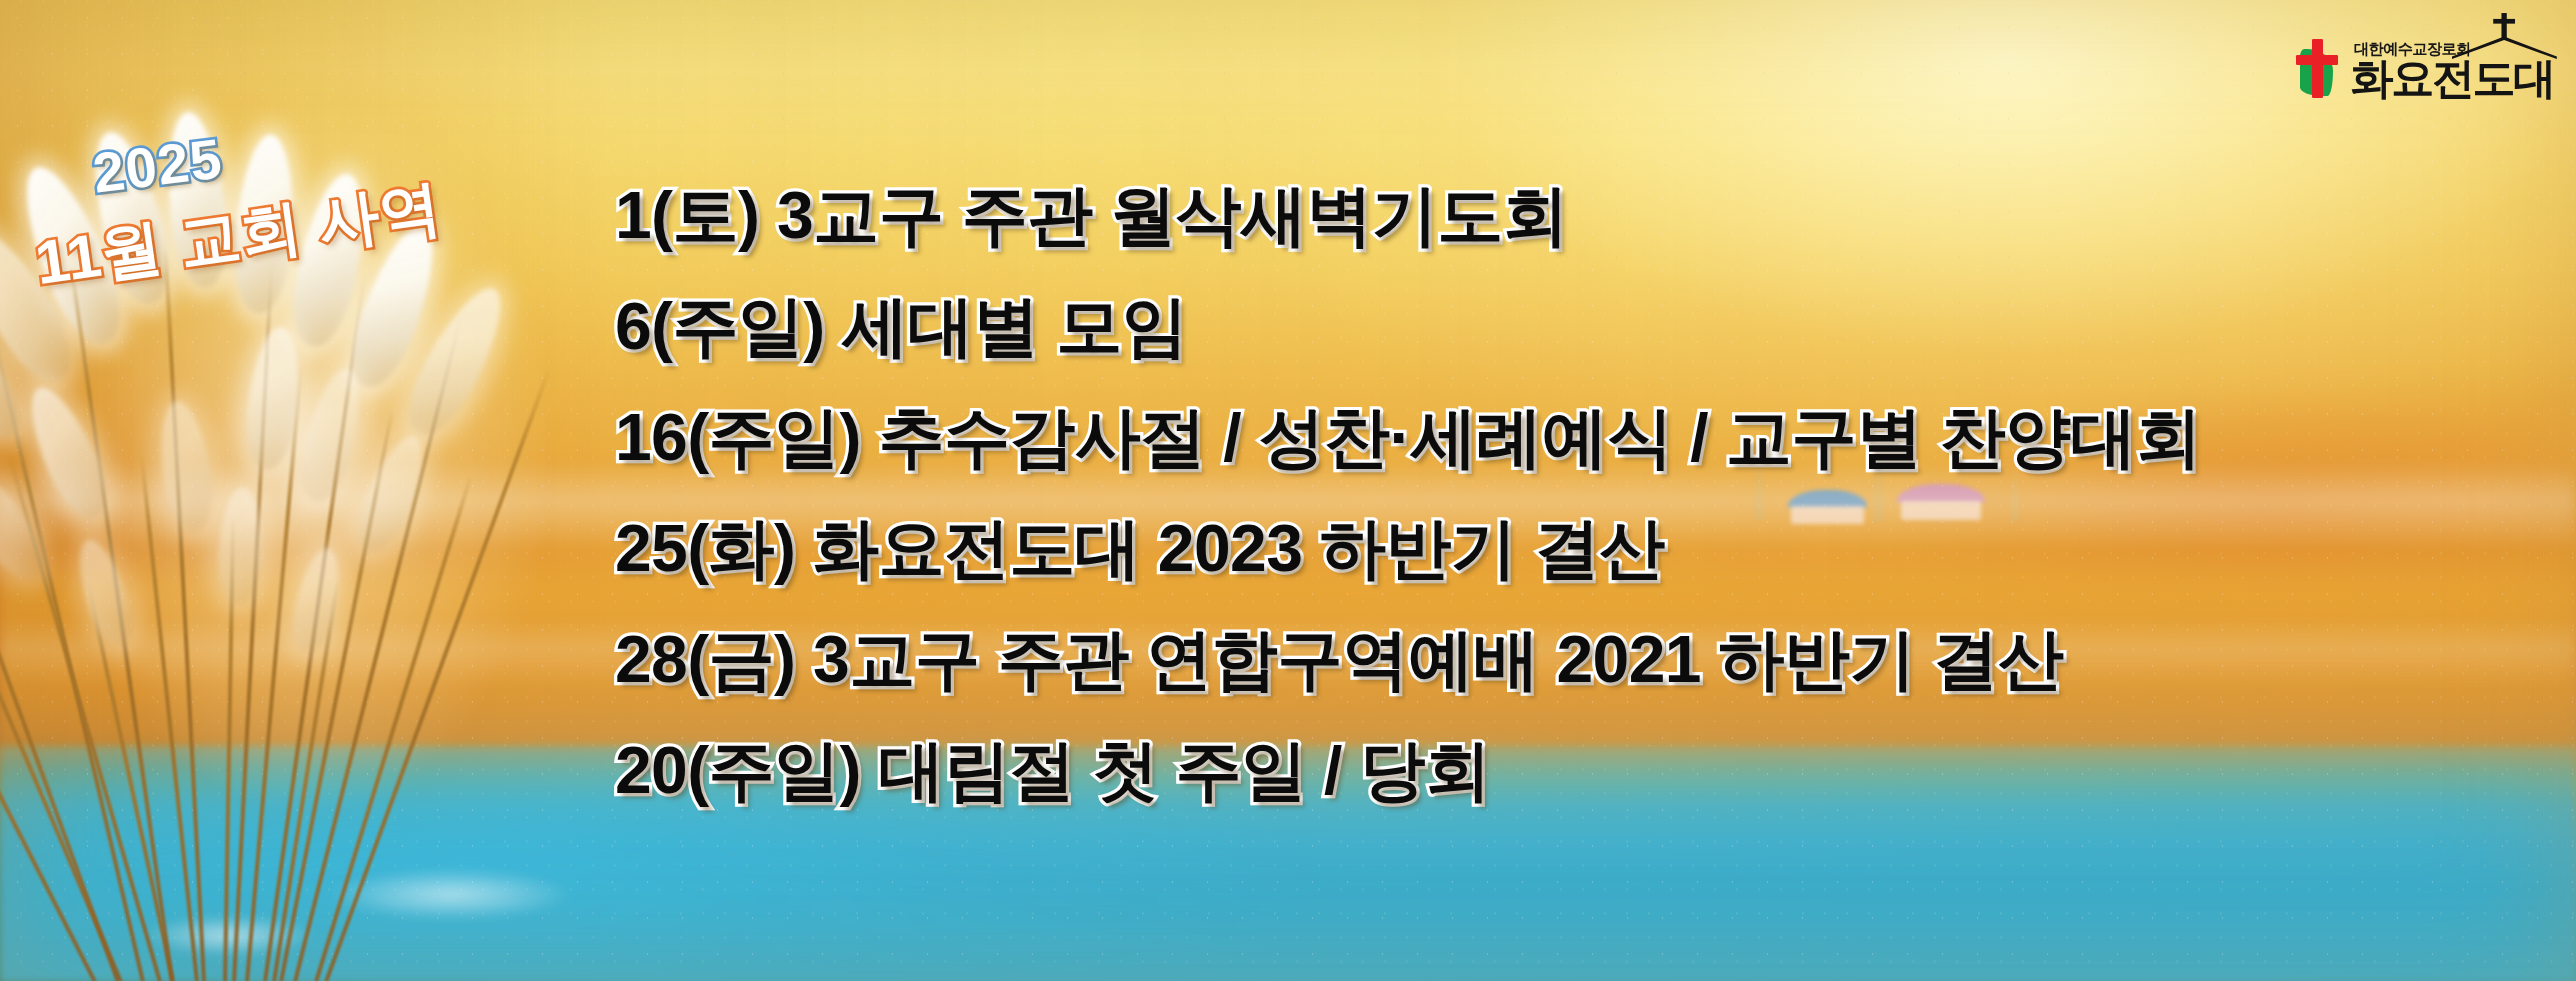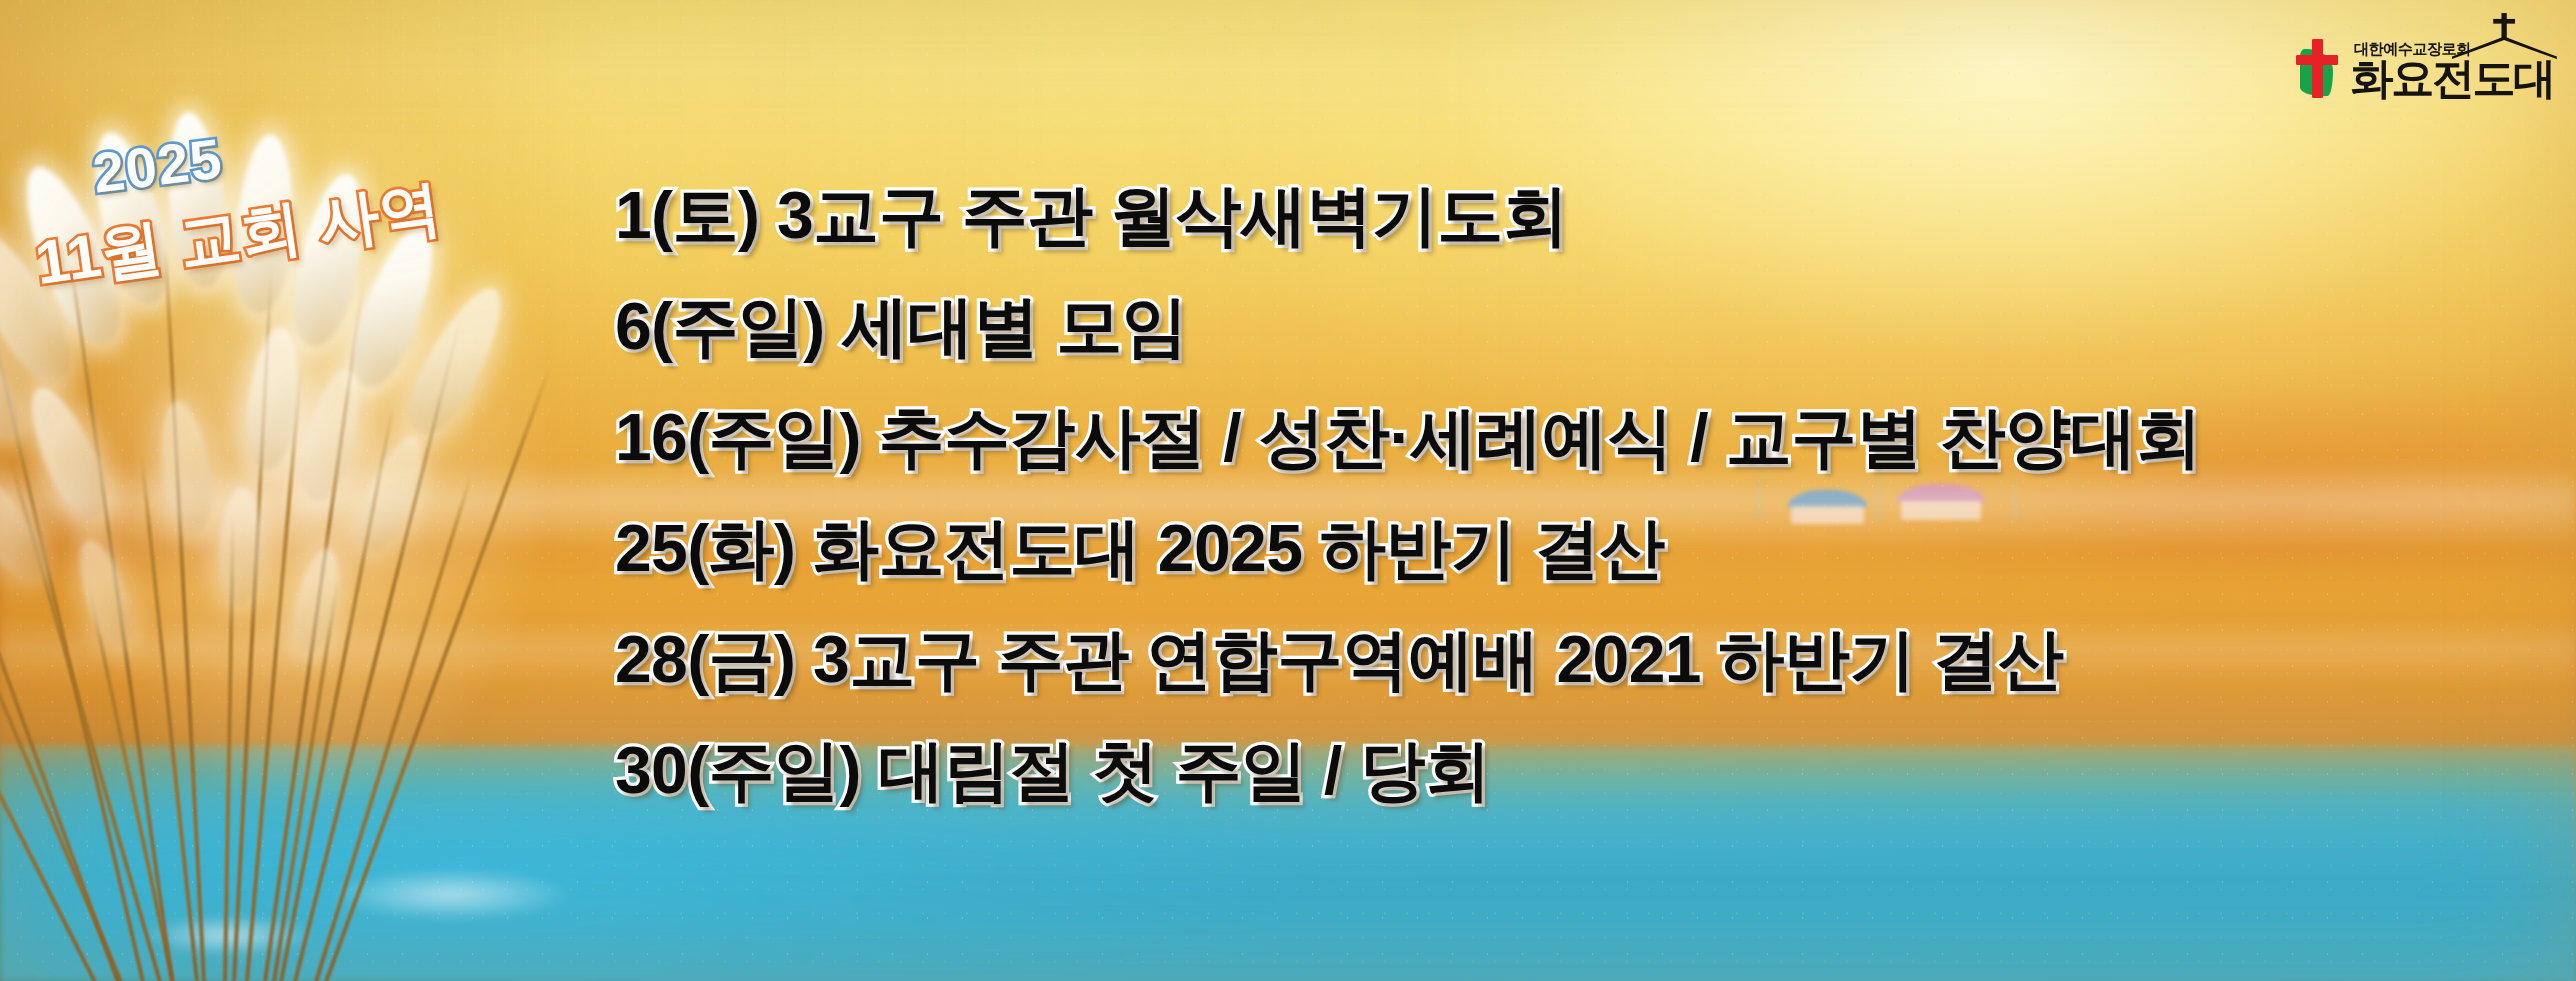--- a/index.html
+++ b/index.html
@@ -313,27 +313,27 @@
       <div class="sched-row">
         <div class="sched-text">1(토) 3교구 주관 월삭새벽기도회</div>
       </div>
       <div class="sched-row">
         <div class="sched-text">6(주일) 세대별 모임</div>
       </div>
       <div class="sched-row">
         <div class="sched-text">16(주일) 추수감사절 / 성찬·세례예식 / 교구별 찬양대회</div>
       </div>
       <div class="sched-row">
-        <div class="sched-text">25(화) 화요전도대 2025 하반기 결산</div>
+        <div class="sched-text">25(화) 화요전도대 2023 하반기 결산</div>
       </div>
       <div class="sched-row">
         <div class="sched-text">28(금) 3교구 주관 연합구역예배 2021 하반기 결산</div>
       </div>
       <div class="sched-row">
-        <div class="sched-text">30(주일) 대림절 첫 주일 / 당회</div>
+        <div class="sched-text">20(주일) 대림절 첫 주일 / 당회</div>
       </div>
     </div>
 
   <div id="logo">
     <div id="logo-emblem">
       <div class="leaf"></div>
       <div class="bar-v"></div>
       <div class="bar-h"></div>
     </div>
     <div id="logo-words">

